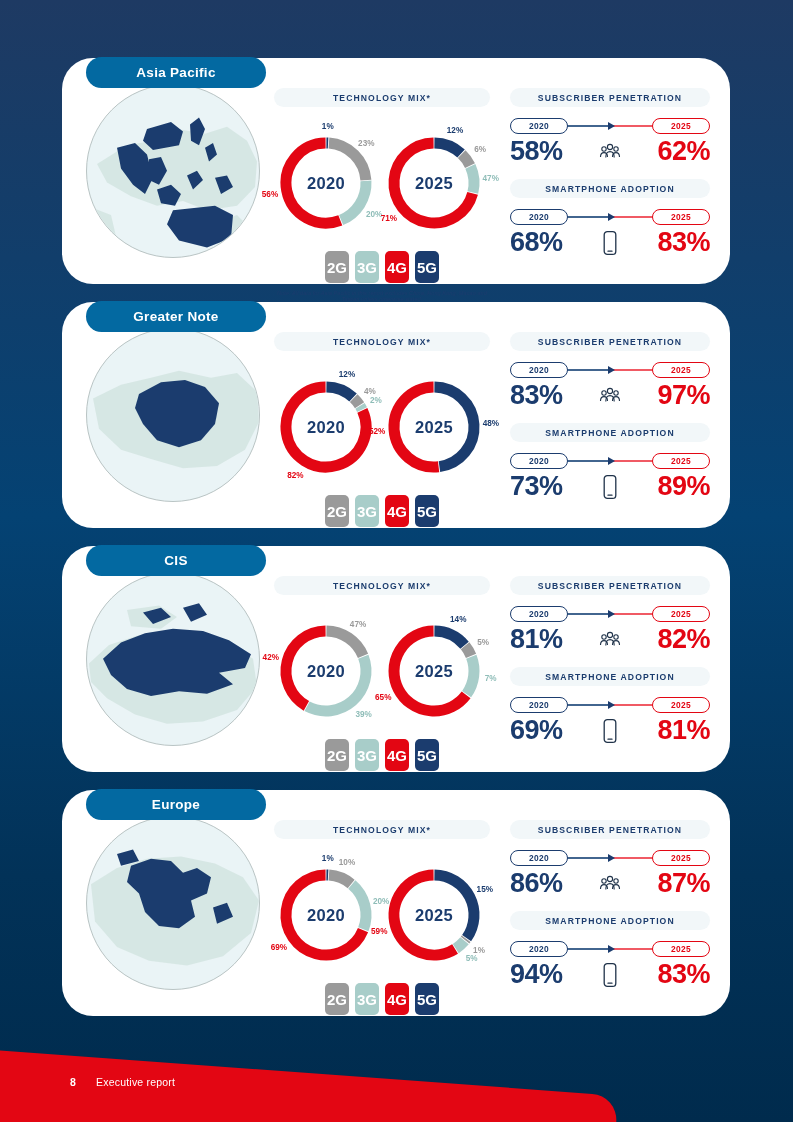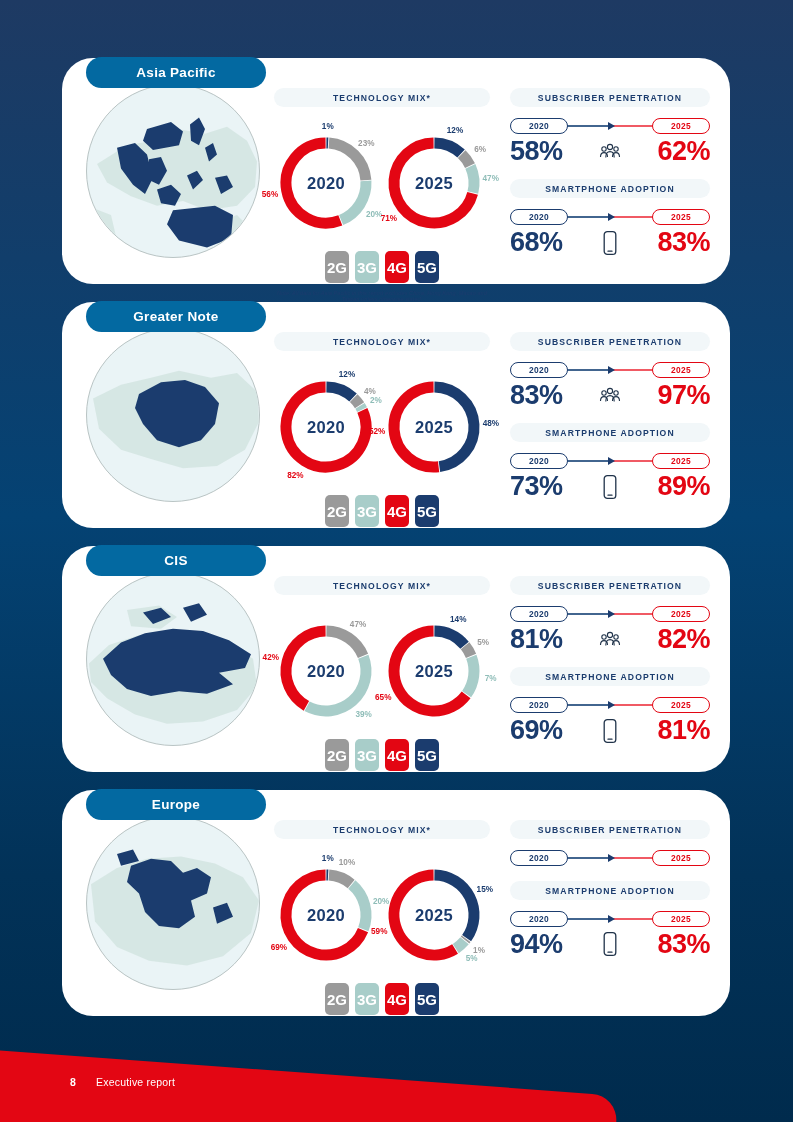--- a/index.html
+++ b/index.html
@@ -504,20 +504,34 @@
     </div>
     <div class="stats">
       <div class="stat-group">
       <div class="block-title">SUBSCRIBER PENETRATION</div>
       <div class="arrow-row">
         <div class="arrow-line"></div>
         <div class="arrow-head"></div>
         <span class="yr from">2020</span>
         <span class="yr to">2025</span>
       </div>
+      <div class="value-row">
+        <span class="value from">86%</span>
+        <span class="mid-icon">
+                <svg width="26" height="16" viewBox="0 0 26 16">
+         <circle cx="7" cy="6" r="2.2" fill="none" stroke="#20334a" stroke-width="1.1"></circle>
+         <circle cx="13" cy="4" r="2.6" fill="none" stroke="#20334a" stroke-width="1.1"></circle>
+         <circle cx="19" cy="6" r="2.2" fill="none" stroke="#20334a" stroke-width="1.1"></circle>
+         <path d="M3.5 14 Q3.5 9.6 7 9.6 Q10.5 9.6 10.5 14" fill="none" stroke="#20334a" stroke-width="1.1"></path>
+         <path d="M8.8 14.4 Q8.8 8.6 13 8.6 Q17.2 8.6 17.2 14.4" fill="none" stroke="#20334a" stroke-width="1.1"></path>
+         <path d="M15.5 14 Q15.5 9.6 19 9.6 Q22.5 9.6 22.5 14" fill="none" stroke="#20334a" stroke-width="1.1"></path>
+       </svg>
+              </span>
+        <span class="value to">87%</span>
+      </div>
     </div>
       <div class="stat-group">
       <div class="block-title">SMARTPHONE ADOPTION</div>
       <div class="arrow-row">
         <div class="arrow-line"></div>
         <div class="arrow-head"></div>
         <span class="yr from">2020</span>
         <span class="yr to">2025</span>
       </div>
       <div class="value-row">

